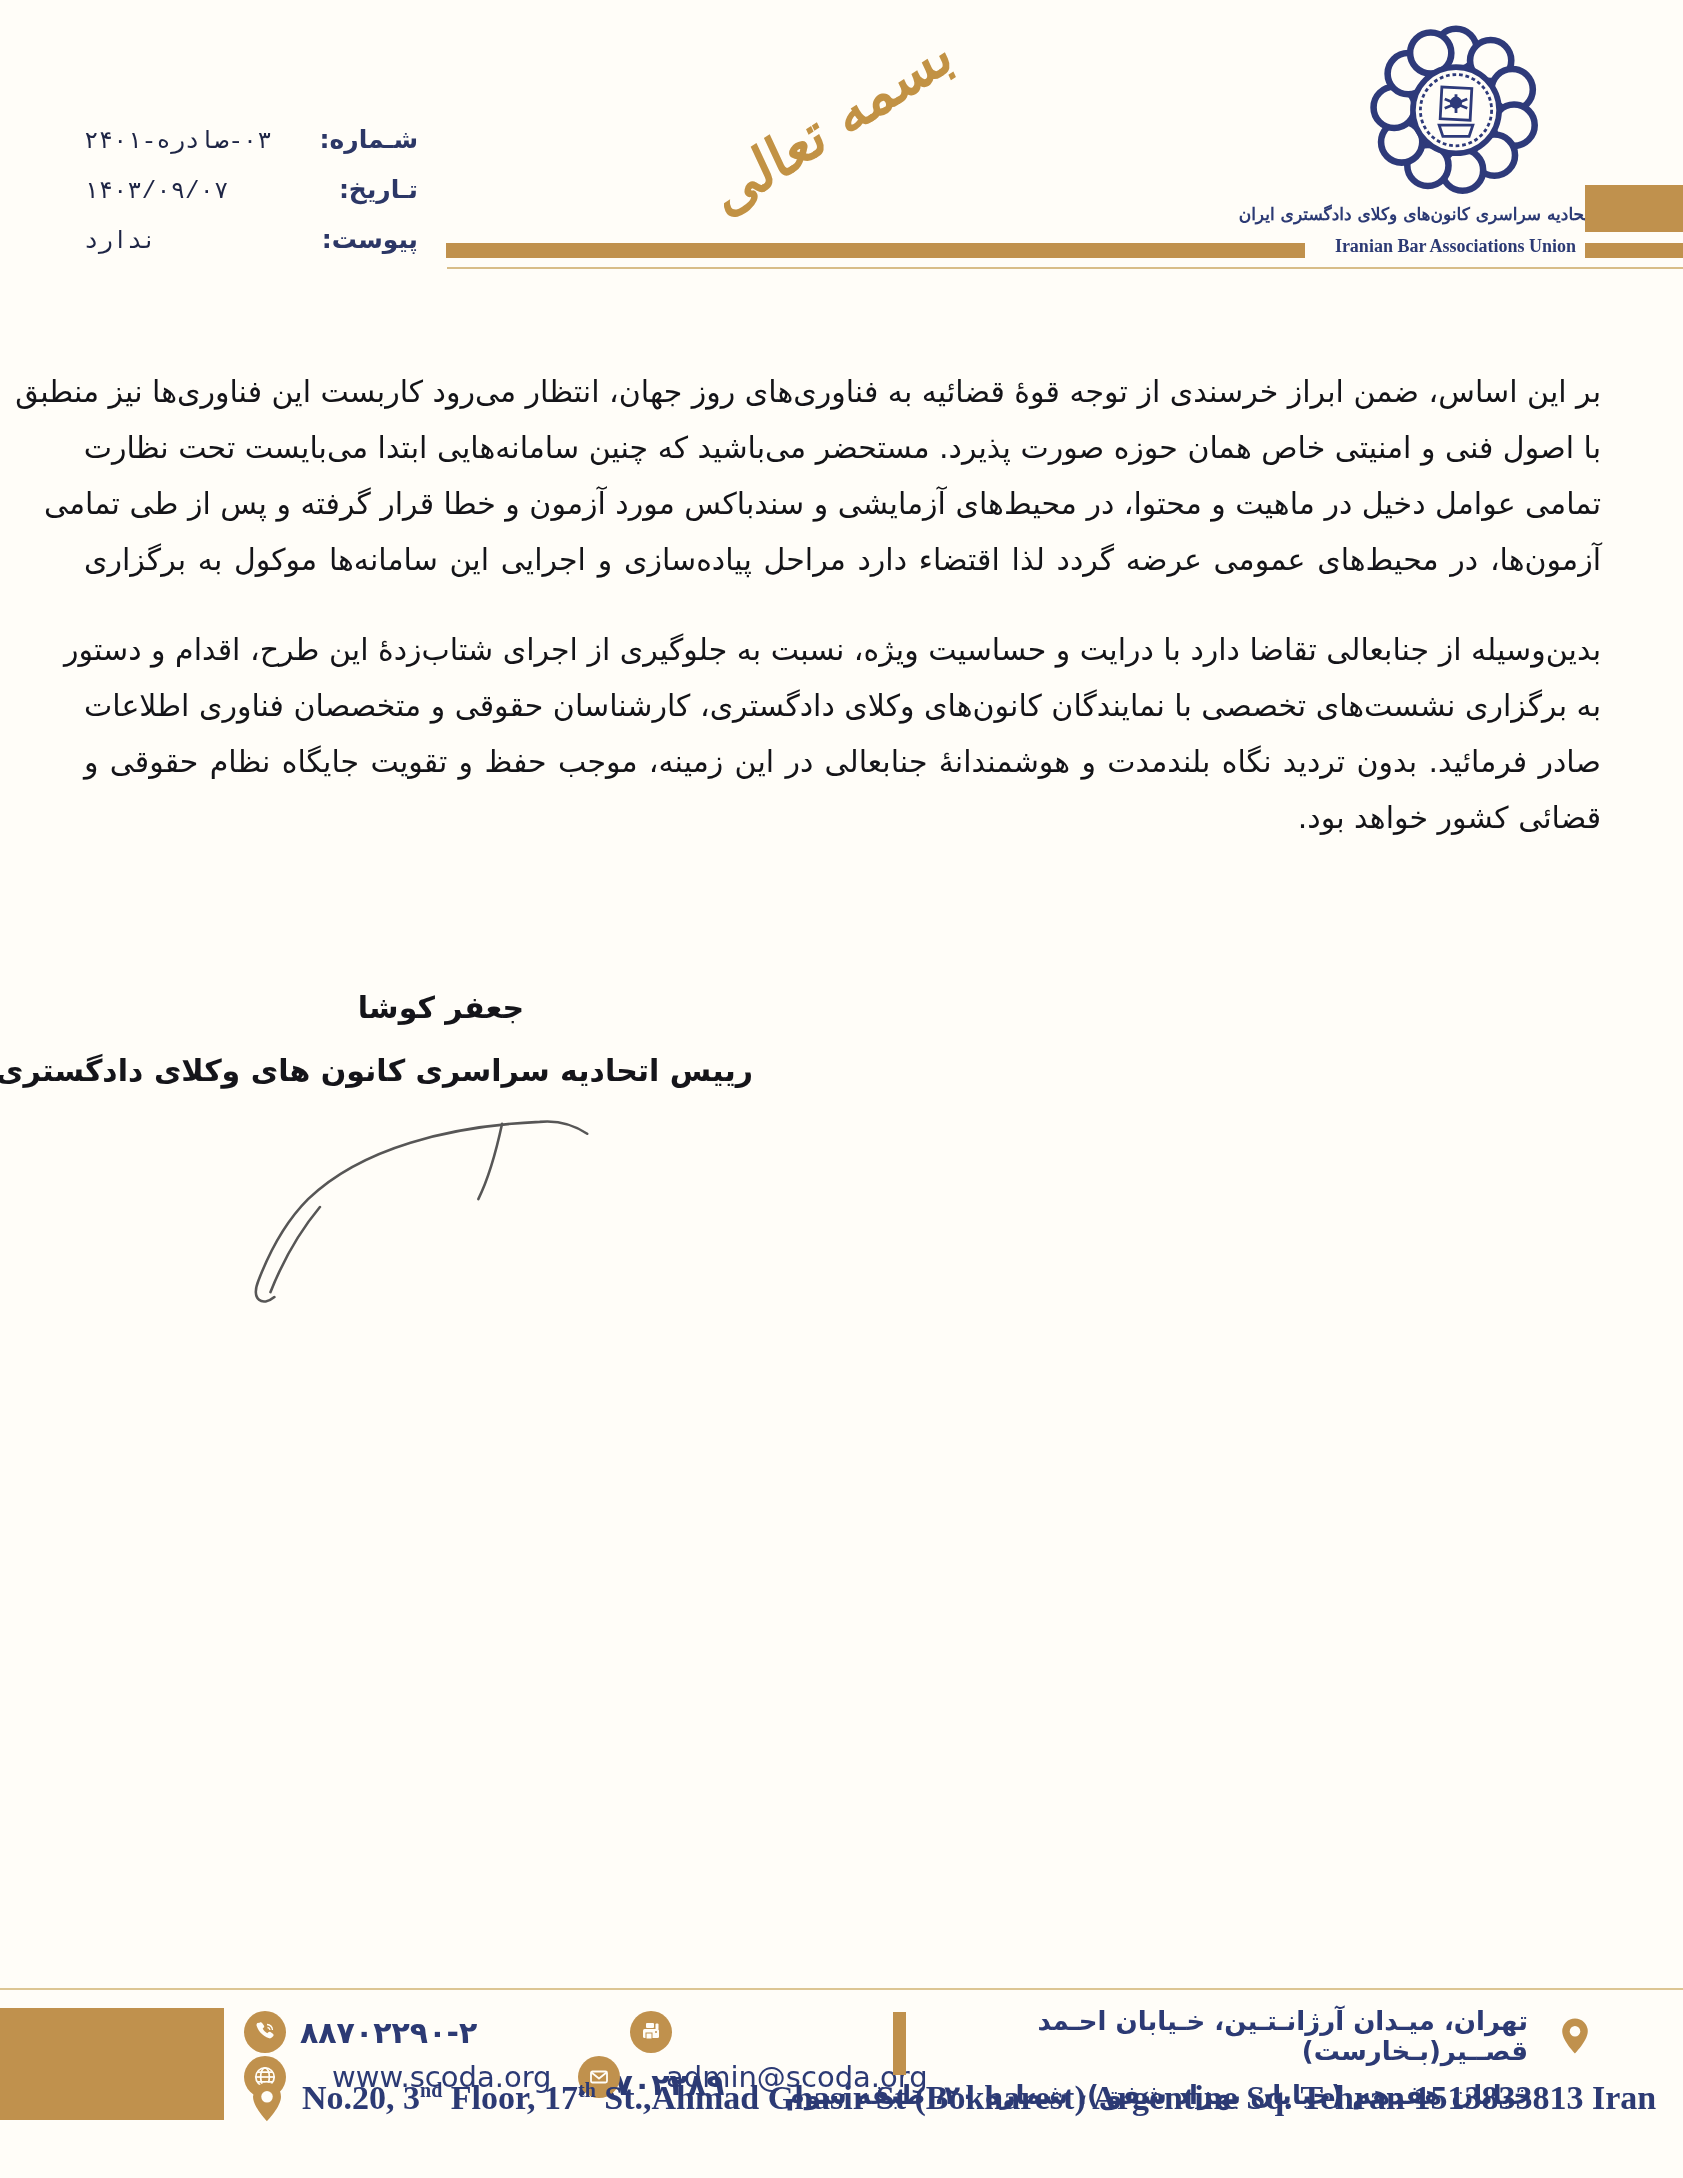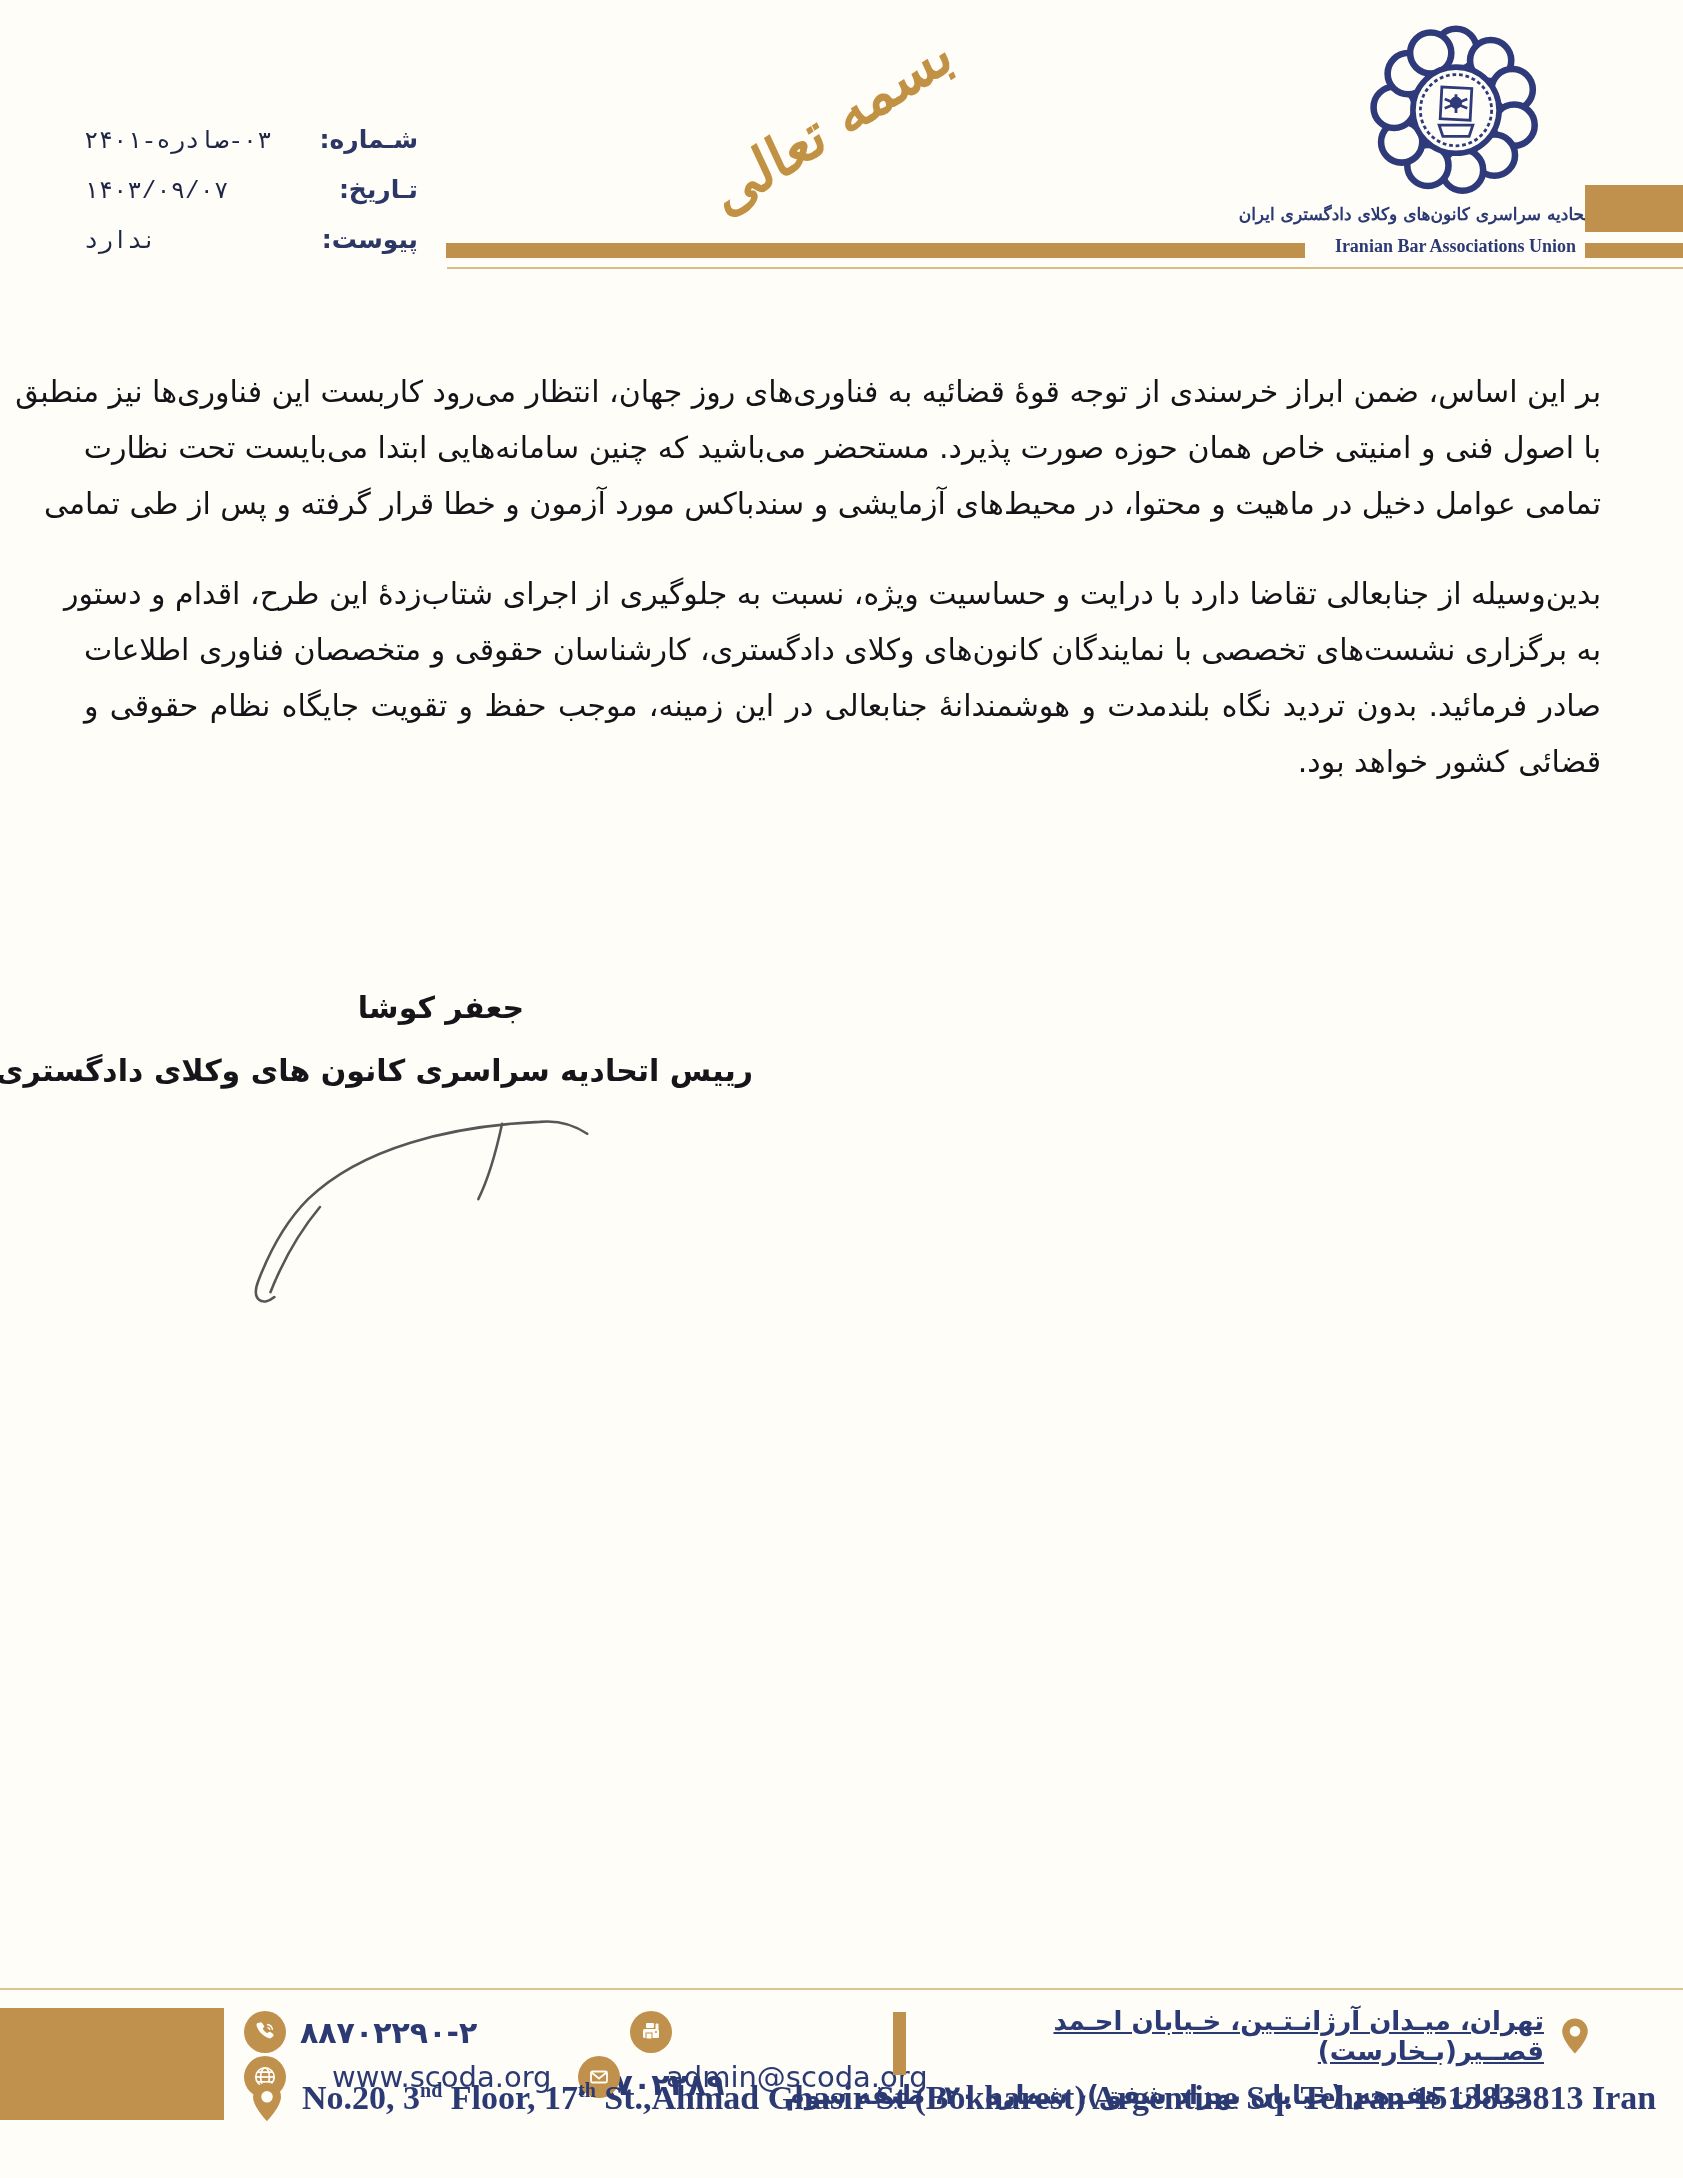--- a/index.html
+++ b/index.html
@@ -74,21 +74,21 @@
     width: 42px; height: 42px; border-radius: 50%; background: #c0914d;
     display: flex; align-items: center; justify-content: center; flex: none;
   }
   .foot-num { font-size: 30px; font-weight: bold; color: #2c3a74; direction: ltr; letter-spacing: 2px; }
   .foot-txt { font-size: 29px; color: #2c3a74; margin-left: 32px; }
   .foot-divider { position: absolute; left: 893px; top: 2012px; width: 13px; height: 63px; background: #c0914d; }
   .addr-fa {
     position: absolute; left: 931px; top: 2006px; width: 665px;
     direction: rtl; text-align: right; color: #2c3a74; font-size: 26px; font-weight: bold;
   }
-  .addr-fa .fa-line1 { display: flex; direction: rtl; align-items: center; gap: 10px; justify-content: space-between; text-decoration: underline; }
+  .addr-fa .fa-line1 { display: flex; direction: rtl; align-items: center; gap: 26px; justify-content: space-between; }
   .addr-fa .fa-line2 { margin-top: 14px; margin-right: 64px; white-space: nowrap; }
   .pin-sm { flex: none; }
   .addr-en {
     position: absolute; left: 244px; top: 2079px; display: flex; align-items: flex-start; gap: 12px;
     font-family: "Liberation Serif", serif; font-weight: bold; font-size: 34px; color: #2c3a74;
     white-space: nowrap;
   }
   .addr-en sup { font-size: 20px; }
 </style>
 </head>
@@ -147,20 +147,21 @@
 
   <div class="bar bar-center"></div>
   <div class="bar bar-right-tall"></div>
   <div class="bar bar-right-low"></div>
   <div class="hairline-top"></div>
 
   <div class="letter-body">
     <div class="line">بر این اساس، ضمن ابراز خرسندی از توجه قوهٔ قضائیه به فناوری‌های روز جهان، انتظار می‌رود کاربست این فناوری‌ها نیز منطبق</div>
     <div class="line">با اصول فنی و امنیتی خاص همان حوزه صورت پذیرد. مستحضر می‌باشید که چنین سامانه‌هایی ابتدا می‌بایست تحت نظارت</div>
     <div class="line">تمامی عوامل دخیل در ماهیت و محتوا، در محیط‌های آزمایشی و سندباکس مورد آزمون و خطا قرار گرفته و پس از طی تمامی</div>
+    <div class="line">آزمون‌ها، در محیط‌های عمومی عرضه گردد لذا اقتضاء دارد مراحل پیاده‌سازی و اجرایی این سامانه‌ها موکول به برگزاری</div>
     <div class="para-gap"></div>
     <div class="line">بدین‌وسیله از جنابعالی تقاضا دارد با درایت و حساسیت ویژه، نسبت به جلوگیری از اجرای شتاب‌زدهٔ این طرح، اقدام و دستور</div>
     <div class="line">به برگزاری نشست‌های تخصصی با نمایندگان کانون‌های وکلای دادگستری، کارشناسان حقوقی و متخصصان فناوری اطلاعات</div>
     <div class="line">صادر فرمائید. بدون تردید نگاه بلندمدت و هوشمندانهٔ جنابعالی در این زمینه، موجب حفظ و تقویت جایگاه نظام حقوقی و</div>
     <div class="line last">قضائی کشور خواهد بود.</div>
   </div>
 
   <div class="sig-block">
     <div class="sig-name">جعفر کوشا</div>
     <div class="sig-title">رییس اتحادیه سراسری کانون های وکلای دادگستری ایران</div>

